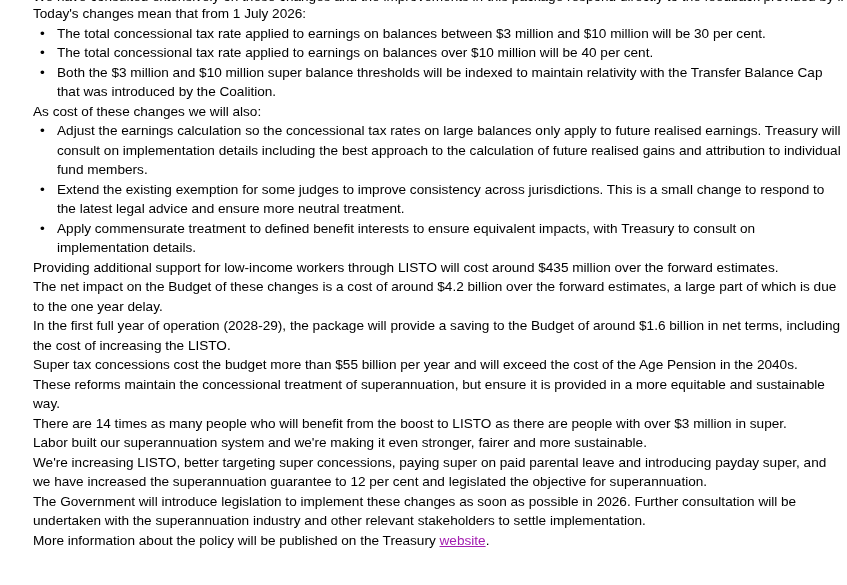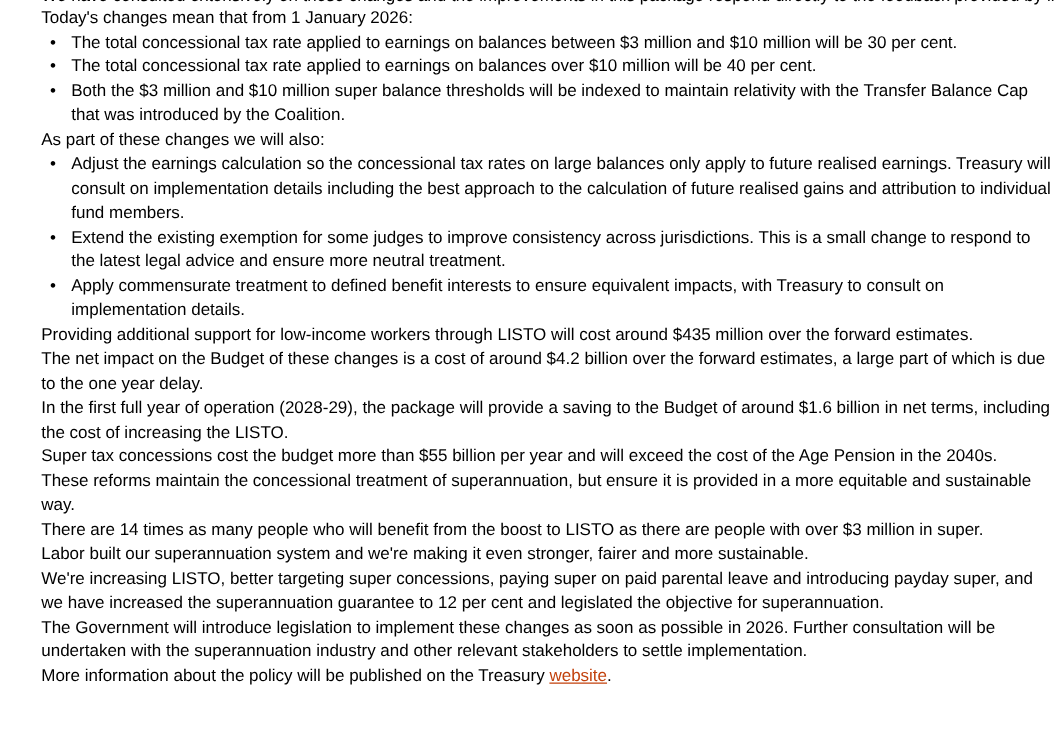--- a/index.html
+++ b/index.html
@@ -37,43 +37,43 @@
     margin-left: 24px;
     position: relative;
   }
   li::before {
     content: "\2022";
     position: absolute;
     left: -17px;
     top: 0;
   }
   a.doc-link {
-    color: #c2410c;
+    color: #a21caf;
     text-decoration: underline;
     cursor: pointer;
   }
 </style>
 </head>
 <body>
 
 <div class="doc">
 
   <div class="clip">
     <span>We have consulted extensively on these changes and the improvements in this package respond directly to the feedback provided by industry</span>
   </div>
 
-  <p>Today's changes mean that from 1 January 2026:</p>
+  <p>Today's changes mean that from 1 July 2026:</p>
 
   <ul>
       <li>The total concessional tax rate applied to earnings on balances between $3 million and $10 million will be 30 per cent.</li>
       <li>The total concessional tax rate applied to earnings on balances over $10 million will be 40 per cent.</li>
       <li>Both the $3 million and $10 million super balance thresholds will be indexed to maintain relativity with the Transfer Balance Cap that was introduced by the Coalition.</li>
     </ul>
 
-  <p>As part of these changes we will also:</p>
+  <p>As cost of these changes we will also:</p>
 
   <ul>
       <li>Adjust the earnings calculation so the concessional tax rates on large balances only apply to future realised earnings. Treasury will consult on implementation details including the best approach to the calculation of future realised gains and attribution to individual fund members.</li>
       <li>Extend the existing exemption for some judges to improve consistency across jurisdictions. This is a small change to respond to the latest legal advice and ensure more neutral treatment.</li>
       <li>Apply commensurate treatment to defined benefit interests to ensure equivalent impacts, with Treasury to consult on implementation details.</li>
     </ul>
 
   <div>
       <p>Providing additional support for low-income workers through LISTO will cost around $435 million over the forward estimates.</p>
       <p>The net impact on the Budget of these changes is a cost of around $4.2 billion over the forward estimates, a large part of which is due to the one year delay.</p>

